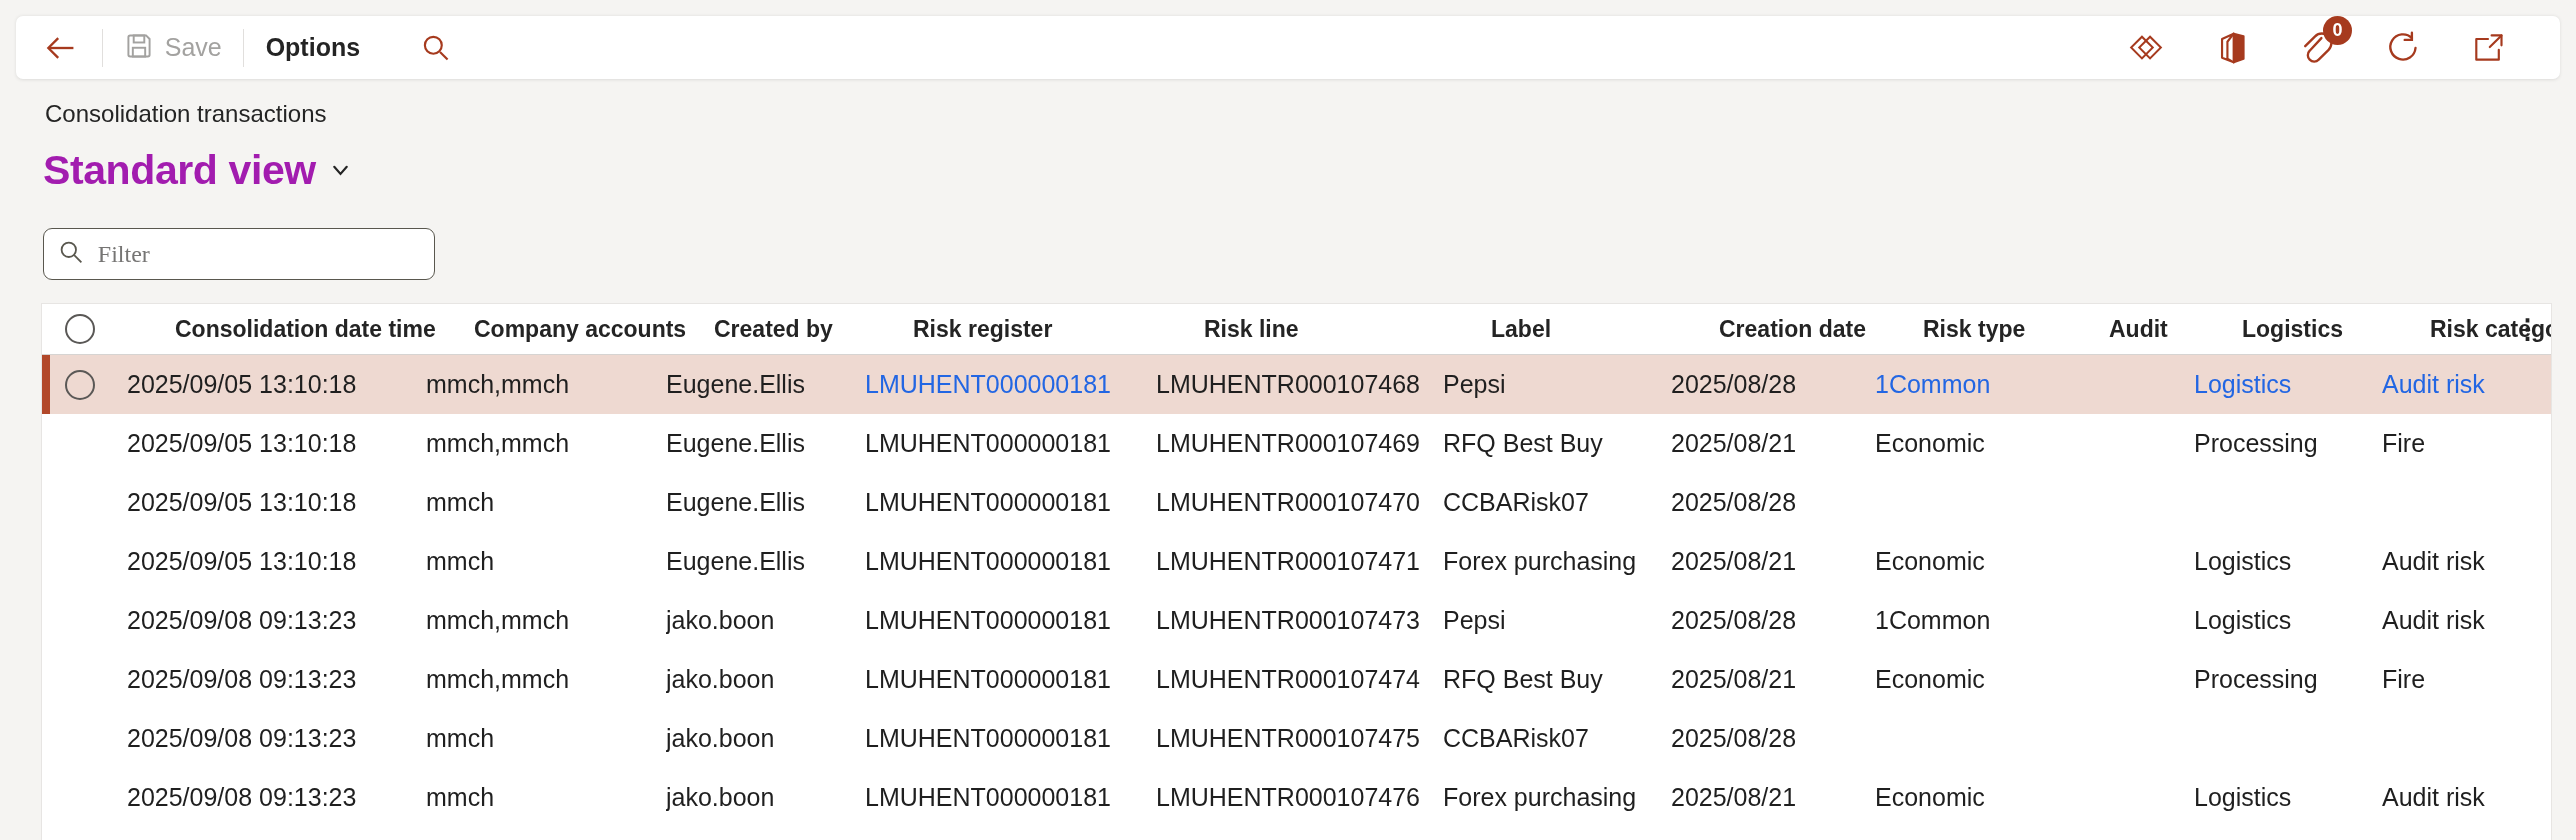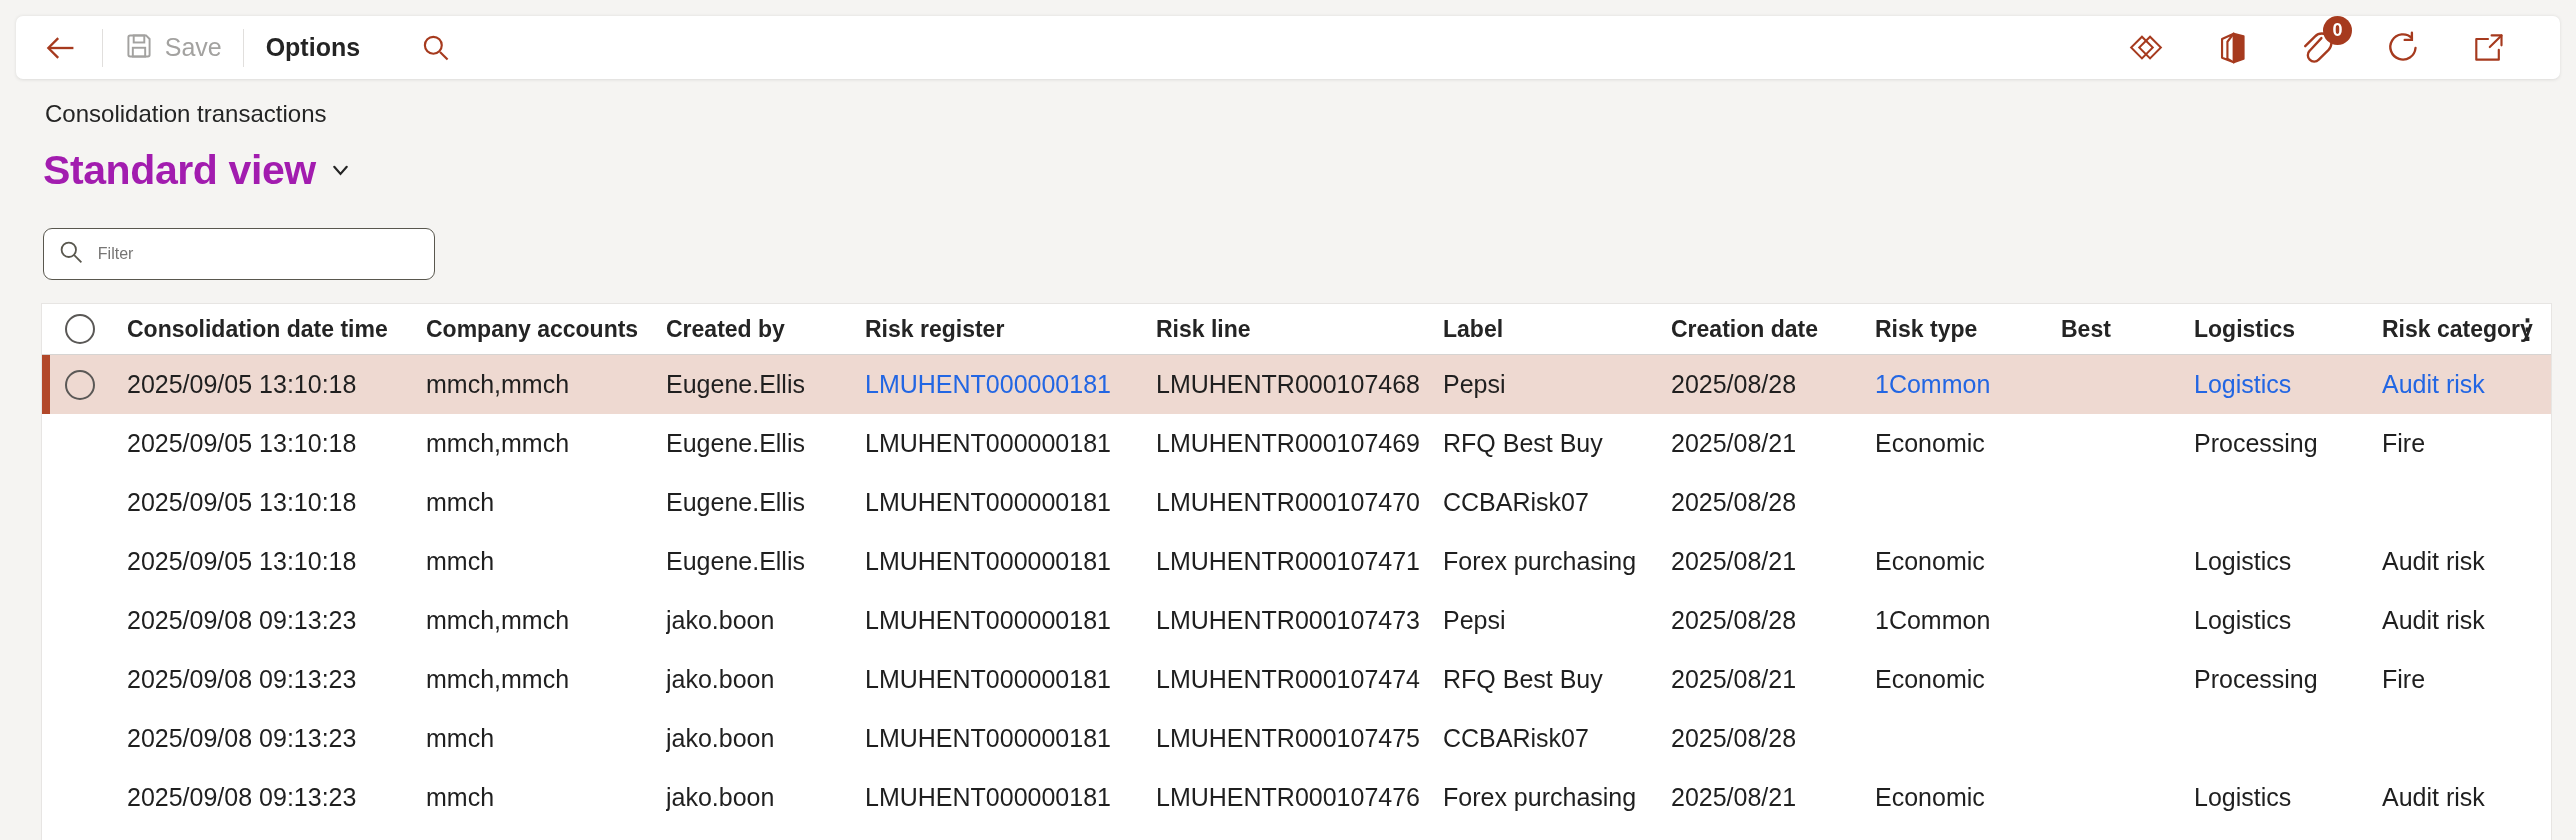--- a/index.html
+++ b/index.html
@@ -44,35 +44,35 @@
   .caption{position:absolute;left:45px;top:100px;font-size:24px;color:#242424;}
   .viewtitle{position:absolute;left:43px;top:147px;display:flex;align-items:center;gap:12.5px;cursor:pointer;}
   .viewtitle .t{font-size:41px;font-weight:700;color:#a21caf;letter-spacing:-0.4px;}
   
   .filterbox{
     position:absolute;left:43px;top:228px;width:392px;height:52px;
     background:#fff;border:1.8px solid #59574e;border-radius:9px;
     display:flex;align-items:center;padding:0 14.3px;gap:12.5px;
   }
   .filterbox input{
-    border:none;outline:none;flex:1;font-family:Liberation Sans, sans-serif;font-size:16px;color:#1d4ed8;background:transparent;
+    border:none;outline:none;flex:1;font-family:Liberation Serif, serif;font-size:24px;color:#1d4ed8;background:transparent;
   }
   .filterbox input::placeholder{color:#767574;}
   
   .grid{
     position:absolute;left:41px;top:303px;width:2511px;height:538px;
     background:#fff;border:0.9px solid #e7e5e3;border-bottom:none;overflow:hidden;
   }
   .grow{
     display:grid;
     grid-template-columns:85px 299px 240px 199px 291px 287px 228px 204px 186px 133px 188px 132px 39px;
     align-items:center;
   }
   .ghead{height:51px;border-bottom:0.9px solid #d6d4d2;font-weight:700;font-size:23px;color:#242424;}
-  .ghead .hcell{white-space:nowrap;overflow:visible;cursor:pointer;}
+  .ghead .hcell{white-space:nowrap;overflow:visible;cursor:pointer;margin-left:48px;}
   .gbody .grow{height:59px;font-size:25px;color:#1f1f1f;cursor:pointer;}
   .cell{white-space:nowrap;overflow:hidden;padding-right:7.2px;}
   .cell.link{color:var(--link);}
   .selcell{display:flex;align-items:center;padding-left:23px;}
   .radio{width:30px;height:30px;border:2.2px solid #5a5856;border-radius:50%;background:transparent;cursor:pointer;flex:none;}
   .grow.selected{background:var(--sel-bg);box-shadow:inset 8px 0 0 0 #b2482a;}
   .ellcell{font-size:27px;font-weight:700;color:#242424;cursor:pointer;line-height:1;}
 </style>
 </head>
 <body>
@@ -179,21 +179,21 @@
         <span class="radio"></span>
       </div>
       <div class="hcell">Consolidation date time</div>
       <div class="hcell">Company accounts</div>
       <div class="hcell">Created by</div>
       <div class="hcell">Risk register</div>
       <div class="hcell">Risk line</div>
       <div class="hcell">Label</div>
       <div class="hcell">Creation date</div>
       <div class="hcell">Risk type</div>
-      <div class="hcell">Best</div>
+      <div class="hcell">Audit</div>
       <div class="hcell">Logistics</div>
       <div class="hcell">Risk category</div>
       <div class="ellcell">⋮</div>
     </div>
   <div class="gbody">
       <div class="grow selected">
         <div class="selcell">
           <span class="radio"></span>
         </div>
         <div class="cell">2025/09/05 13:10:18</div>

